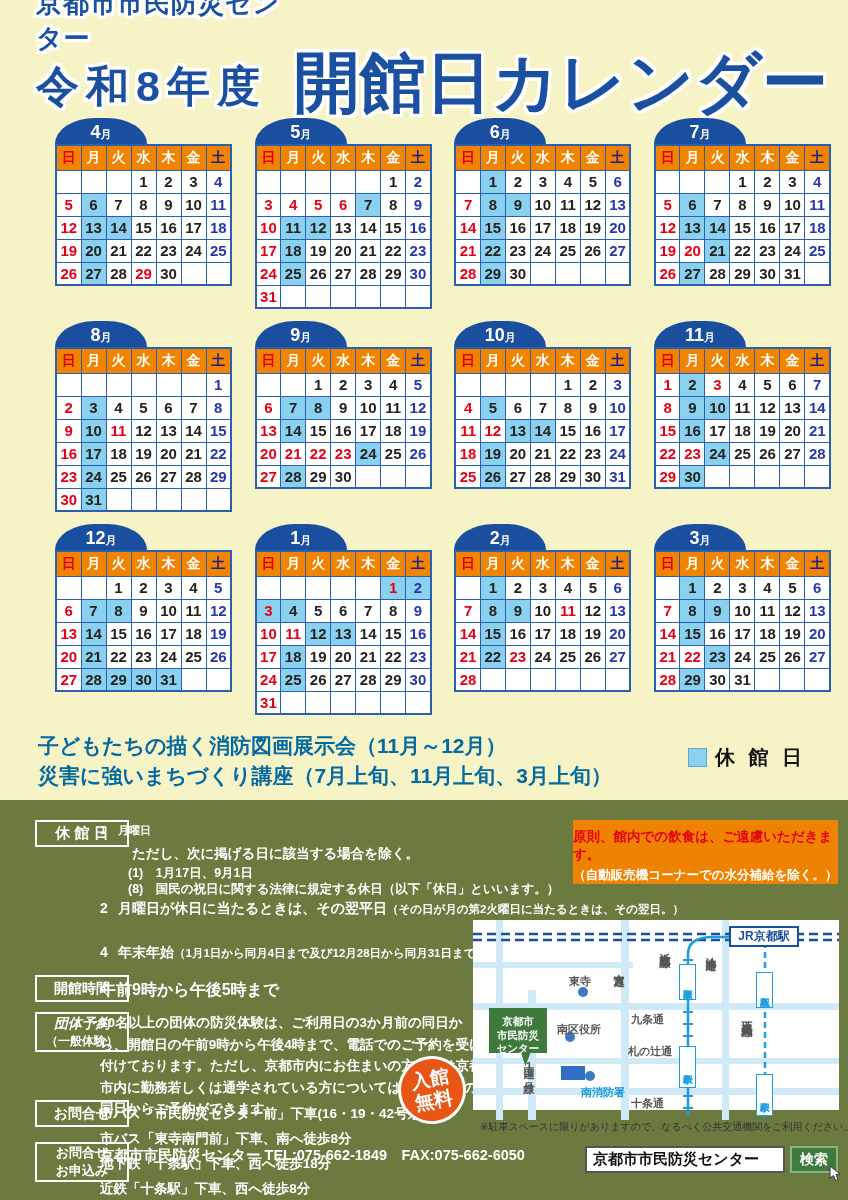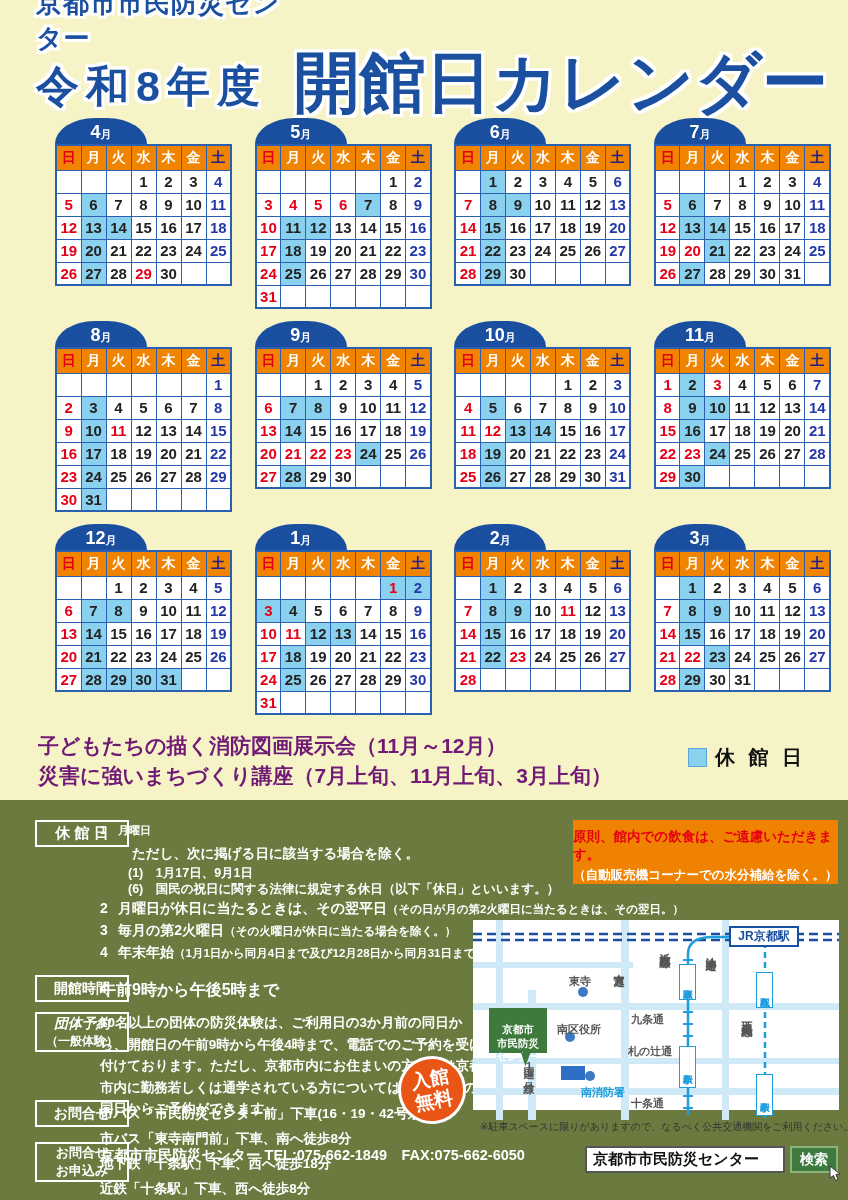--- a/index.html
+++ b/index.html
@@ -28,21 +28,21 @@
   table.cal-t { border:2.5px solid #2b5fb0; }
   table.cal-t th { background:#f08300; color:#fff; font-size:14px; height:25px; }
   table.cal-t th.sun { color:#e50019; }
   table.cal-t th.sat { color:#1d2088; }
   table.cal-t td { color:#222; font-size:15px; height:23px; width:25px; }
   table.cal-t td.sun { color:#e50019; }
   table.cal-t td.sat { color:#2438a8; }
   table.cal-t td.closed { background:#8ad1f0; }
 
   
-  .events { padding:16px 0 0 38px; color:#701a75; font-weight:bold; font-size:21px; line-height:1.45; }
+  .events { padding:16px 0 0 38px; color:#0369a1; font-weight:bold; font-size:21px; line-height:1.45; }
   .legend { position:absolute; left:688px; top:744px; display:flex; align-items:center; }
   .legend .sq { width:19px; height:19px; background:#8ad1f0; border:1px solid #5aa8d8; margin-right:8px; }
   .legend .lt { font-size:20px; font-weight:bold; color:#111; letter-spacing:4px; }
 
   
   .green { position:absolute; left:0; top:800px; width:848px; height:400px; background:#6b7a3e; color:#fff; }
   .lbox { position:absolute; border:2px solid #fff; color:#fff; font-weight:bold; text-align:center;
     display:flex; flex-direction:column; justify-content:center; }
   .g-abs { position:absolute; font-weight:bold; white-space:nowrap; }
   .rule-num { display:inline-block; width:18px; }
@@ -59,21 +59,21 @@
 
   
   .mapbox { position:absolute; left:473px; top:120px; width:366px; height:190px; background:#fff; }
   .mapbox .mlabel { position:absolute; color:#555; font-size:11px; font-weight:bold; white-space:nowrap; }
   .vtext { writing-mode:vertical-rl; text-orientation:upright; letter-spacing:1px; }
   .stbox { position:absolute; background:#fff; border:1.5px solid #1e9ddd; color:#1e9ddd;
     font-size:9.5px; font-weight:bold; display:flex; align-items:center; justify-content:center; }
   .jrbox { position:absolute; left:256px; top:6px; width:70px; height:21px; background:#fff; border:2px solid #1a4e9e;
     color:#1a4e9e; font-size:12px; font-weight:bold; display:flex; align-items:center; justify-content:center; }
   .callout { position:absolute; left:16px; top:88px; width:58px; height:45px; background:#3e7a3c; color:#fff;
-    font-size:10.5px; font-weight:bold; line-height:1.3; text-align:center; padding-top:15px; }
+    font-size:10.5px; font-weight:bold; line-height:1.3; text-align:center; padding-top:7px; }
   .callout .ptr { position:absolute; left:34px; top:43px; width:0; height:0;
     border-top:14px solid #3e7a3c; border-right:11px solid transparent; transform:rotate(-18deg); }
   .mapnote { position:absolute; left:7px; top:200px; font-size:10px; color:#333; white-space:nowrap; }
 
   
   .search { position:absolute; left:585px; top:346px; display:flex; align-items:center; }
   .search input { width:200px; height:27px; border:2px solid #555; background:#fff; color:#111;
     font-weight:bold; font-size:15px; padding:0 6px; font-family:inherit; }
   .search .btn { position:relative; width:48px; height:27px; margin-left:5px; background:#3f7b41;
     border:2px solid #8ab479; color:#fff; font-weight:bold; font-size:14px;
@@ -865,25 +865,23 @@
     <div class="lt">休 館 日</div>
   </div>
 
   <div class="green">
 
     <div class="lbox" style="left:35px; top:20px; width:94px; height:27px; font-size:15px;">休 館 日</div>
     <div class="g-abs" style="left:100px; top:23px; font-size:11px;">
       <span class="rule-num">1</span><span>月曜日</span></div>
     <div class="g-abs" style="left:132px; top:45px; font-size:13.5px;">ただし、次に掲げる日に該当する場合を除く。</div>
     <div class="g-abs" style="left:128px; top:65px; font-size:12.5px;">(1)　1月17日、9月1日</div>
-    <div class="g-abs" style="left:128px; top:81px; font-size:12.5px;">(6)　国民の祝日に関する法律に規定する休日（以下「休日」といいます。）</div>
+    <div class="g-abs" style="left:128px; top:81px; font-size:12.5px;">(8)　国民の祝日に関する法律に規定する休日（以下「休日」といいます。）</div>
     <div class="g-abs" style="left:100px; top:100px; font-size:14px;">
       <span class="rule-num">2</span><span>月曜日が休日に当たるときは、その翌平日</span><span class="small">（その日が月の第2火曜日に当たるときは、その翌日。）</span></div>
-    <div class="g-abs" style="left:100px; top:122px; font-size:14px;">
-      <span class="rule-num">3</span><span>毎月の第2火曜日</span><span class="small">（その火曜日が休日に当たる場合を除く。）</span></div>
     <div class="g-abs" style="left:100px; top:144px; font-size:14px;">
       <span class="rule-num">4</span><span>年末年始</span><span class="small">（1月1日から同月4日まで及び12月28日から同月31日まで。）</span></div>
 
     <div class="notice" style="top:20px;">
       <div class="n1">原則、館内での飲食は、ご遠慮いただきます。</div>
       <div class="n2">（自動販売機コーナーでの水分補給を除く。）</div>
     </div>
 
     <div class="lbox" style="left:35px; top:152px; width:94px; height:27px; font-size:14px; top:175px;">開館時間</div>
     <div class="g-abs" style="left:100px; top:180px; font-size:16px;">午前9時から午後5時まで</div>

